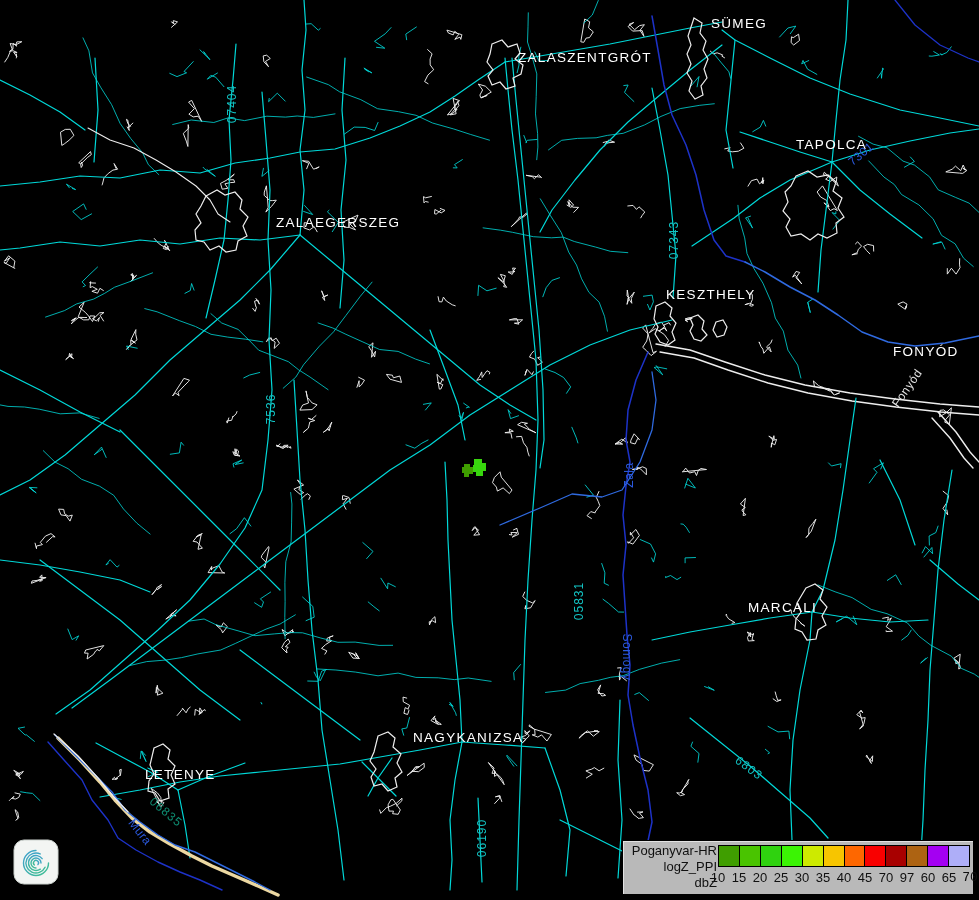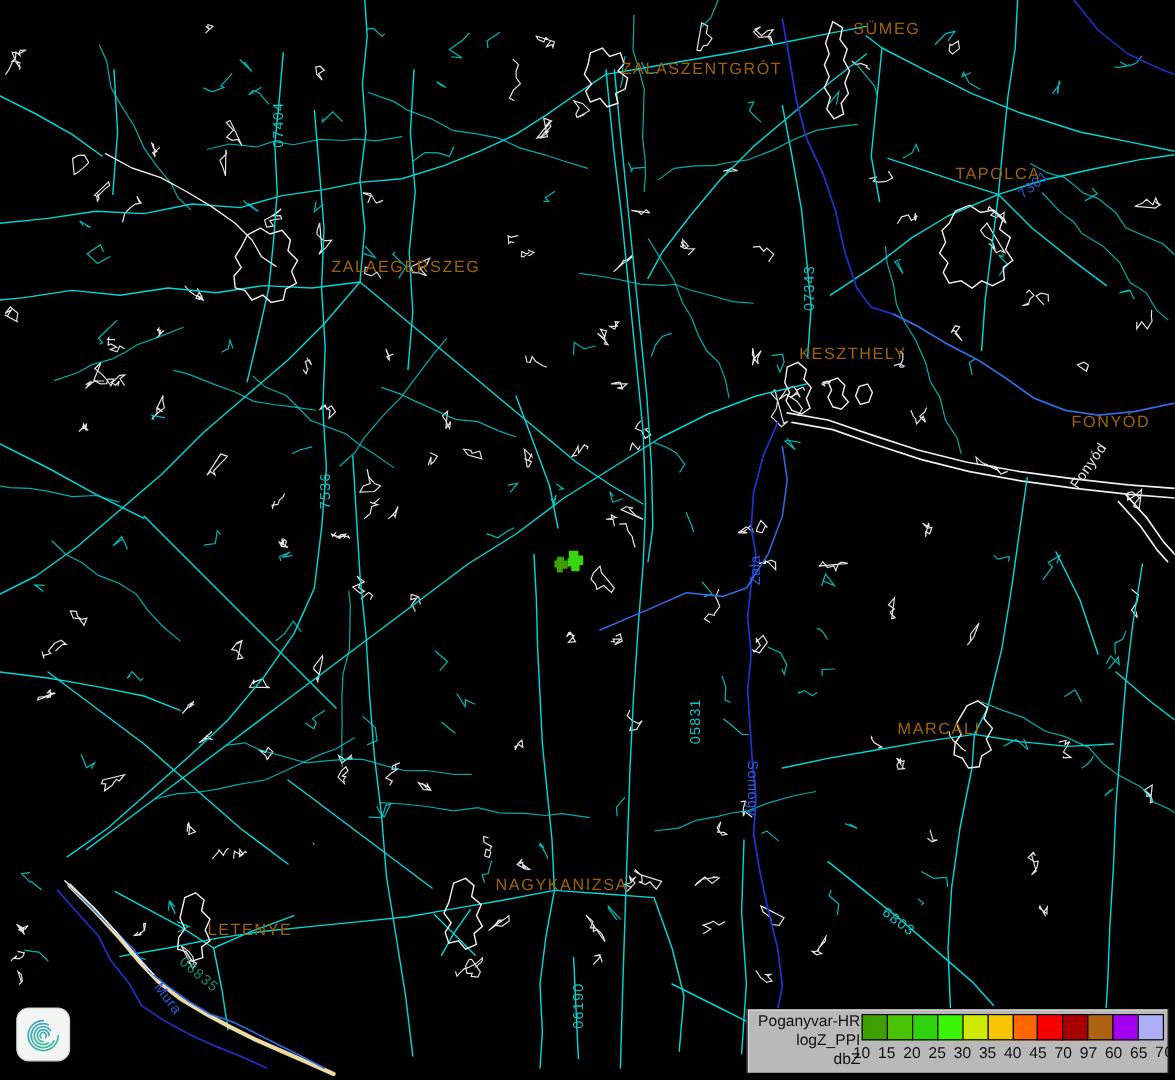--- a/index.html
+++ b/index.html
@@ -1,20 +1,20 @@
 <!DOCTYPE html>
 <html><head>
 <meta charset="utf-8">
 <style>
   html,body{margin:0;padding:0;background:#000;}
   #stage{position:relative;width:979px;height:900px;background:#000;overflow:hidden;
          font-family:"Liberation Sans",sans-serif;}
   svg{position:absolute;left:0;top:0;}
   .lbl{position:absolute;white-space:nowrap;}
-  .city{color:#a16207;font-size:13.5px;letter-spacing:1.3px;}
+  .city{color:#ffffff;font-size:13.5px;letter-spacing:1.3px;}
   .rot{transform:translate(-50%,-50%) rotate(var(--r,0deg));}
   .roadnum{font-size:12px;letter-spacing:1px;color:#12c3c3;}
   .water{font-size:12px;letter-spacing:.5px;color:#2b5ae0;}
   .route{font-size:12px;letter-spacing:.5px;color:#e4e4e4;}
   .title{position:absolute;left:8px;top:7px;color:#f0f0f0;font-size:14.5px;letter-spacing:.3px;}
   .legend{position:absolute;left:622px;top:840px;width:350px;height:53px;background:#b9b9b9;
           border:1px solid #000;box-shadow:inset 1px 1px 0 #e2e2e2;color:#101010;}
   .legend-meta{position:absolute;left:0;top:2px;width:94px;text-align:right;
                font-size:13px;line-height:16px;}
   .legend-scale{position:absolute;left:95px;top:4px;width:252px;height:46px;}
@@ -385,21 +385,21 @@
 
 
   <div class="lbl city" style="left:711px;top:16px;">SÜMEG</div>
   <div class="lbl city" style="left:518px;top:50px;">ZALASZENTGRÓT</div>
   <div class="lbl city" style="left:796px;top:137px;">TAPOLCA</div>
   <div class="lbl city" style="left:276px;top:215px;text-align:right;">ZALAEGERSZEG</div>
   <div class="lbl city" style="left:666px;top:287px;">KESZTHELY</div>
   <div class="lbl city" style="left:893px;top:344px;">FONYÓD</div>
   <div class="lbl city" style="left:748px;top:600px;">MARCALI</div>
   <div class="lbl city" style="left:413px;top:730px;">NAGYKANIZSA</div>
-  <div class="lbl city" style="left:145px;top:767px;margin-left:28px;">LETENYE</div>
+  <div class="lbl city" style="left:145px;top:767px;">LETENYE</div>
 
   <div class="lbl rot roadnum" style="left:232px;top:104px;--r:-90deg;">07404</div>
   <div class="lbl rot roadnum" style="left:674px;top:240px;--r:-90deg;">07343</div>
   <div class="lbl rot water" style="left:861px;top:154px;--r:-40deg;">7301</div>
   <div class="lbl rot roadnum" style="left:271px;top:409px;--r:-90deg;">7536</div>
   <div class="lbl rot roadnum" style="left:579px;top:601px;--r:-90deg;">05831</div>
   <div class="lbl rot roadnum" style="left:166px;top:812px;--r:40deg;color:#0e8e73;">06835</div>
   <div class="lbl rot roadnum" style="left:749px;top:768px;--r:37deg;">6803</div>
   <div class="lbl rot roadnum" style="left:482px;top:838px;--r:-90deg;">06190</div>
 

